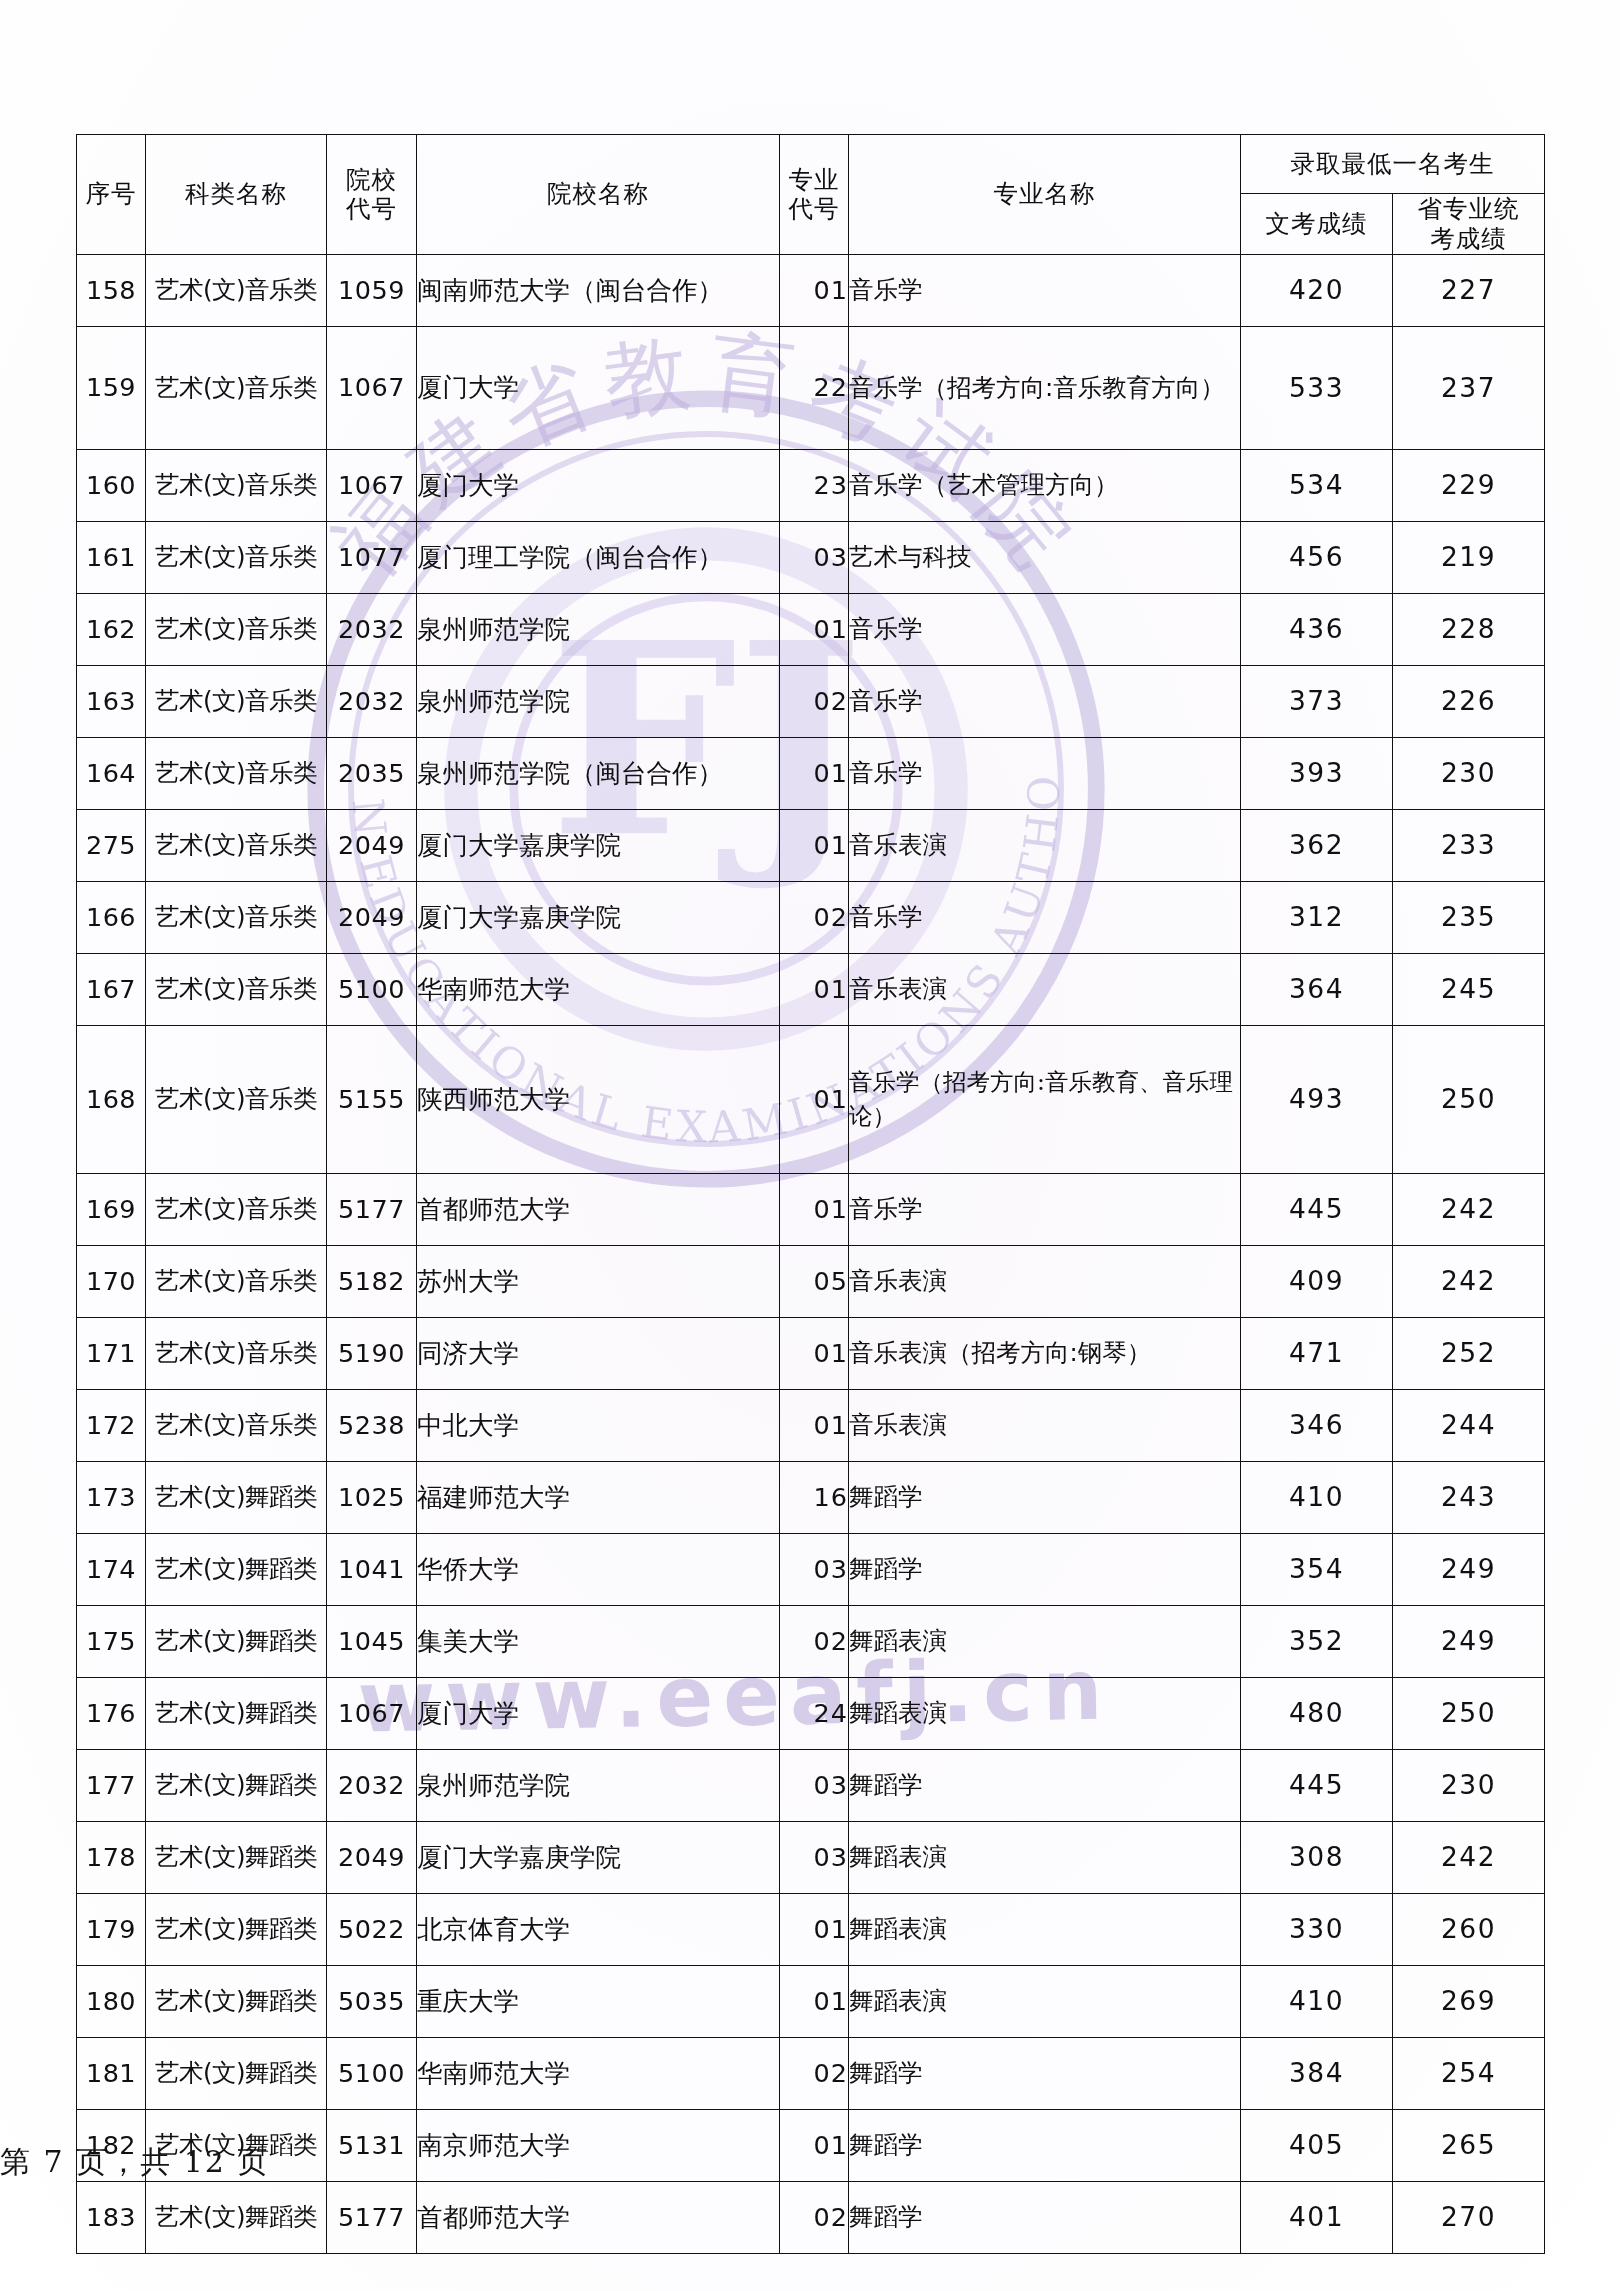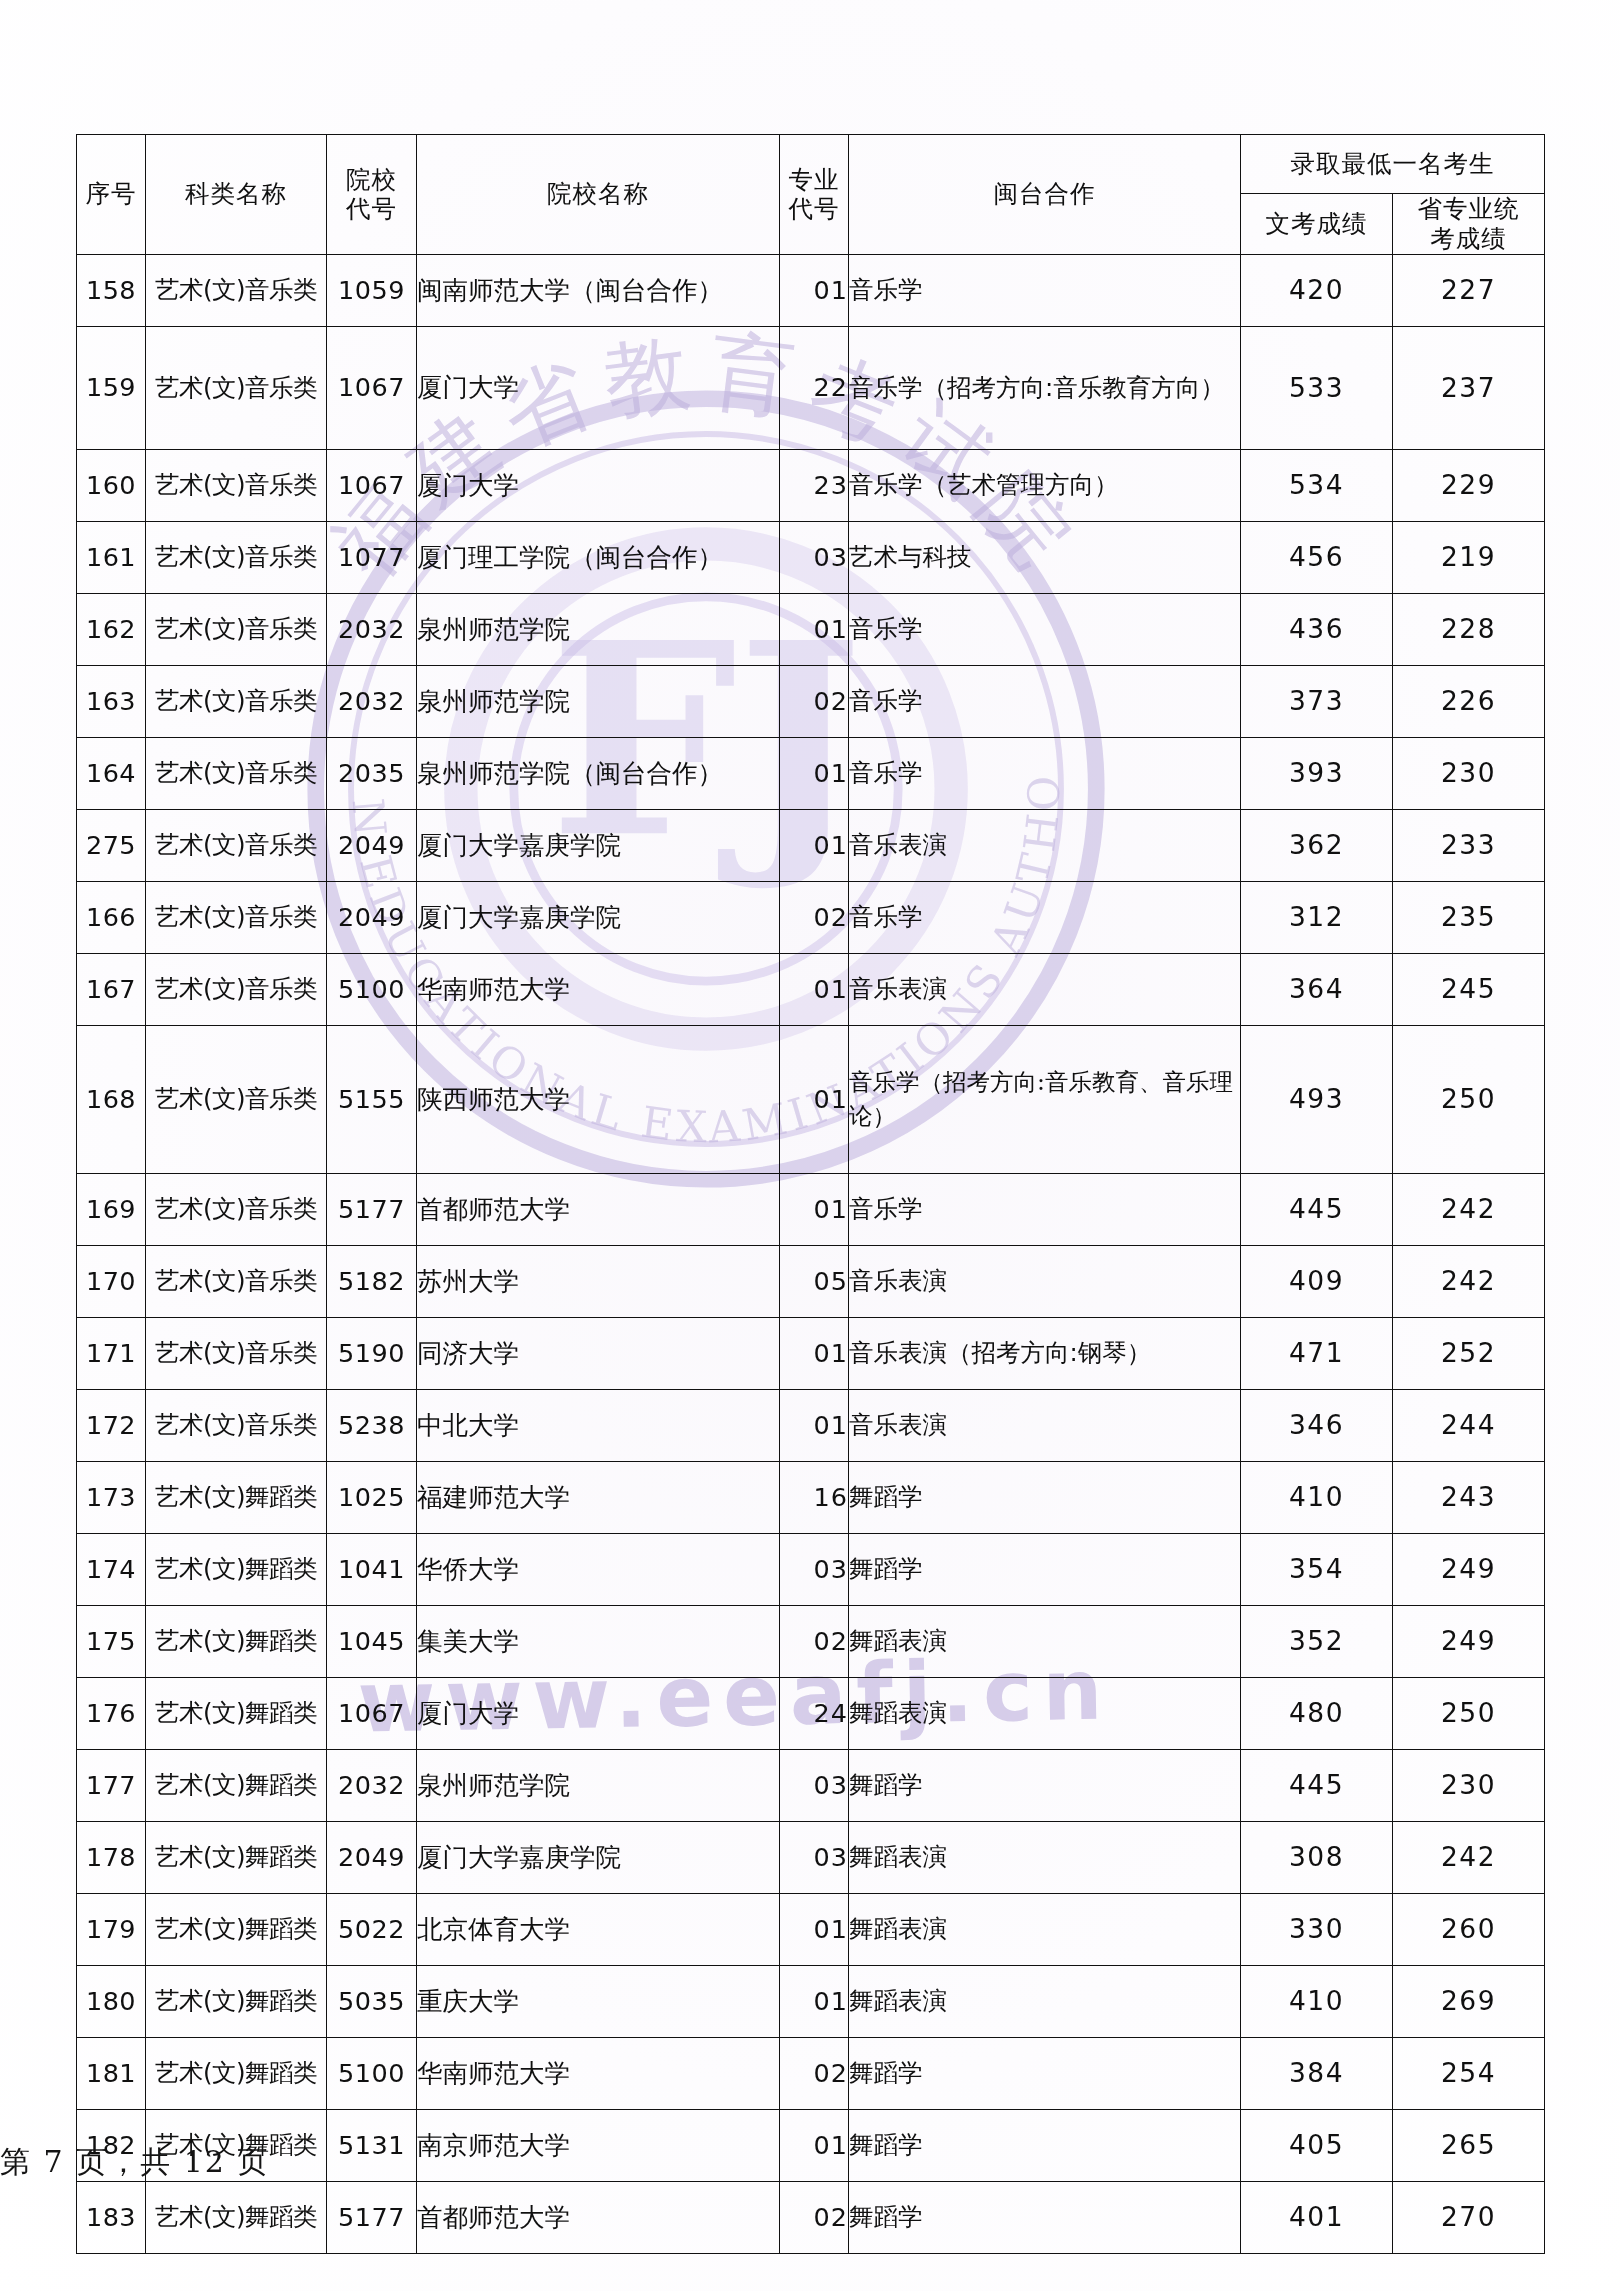--- a/index.html
+++ b/index.html
@@ -211,21 +211,21 @@
           <th class="h-main" rowspan="2">科类名称</th>
           <th class="h-main" rowspan="2">
             <span>院校</span><br>
             <span>代号</span>
           </th>
           <th class="h-main" rowspan="2">院校名称</th>
           <th class="h-main" rowspan="2">
             <span>专业</span><br>
             <span>代号</span>
           </th>
-          <th class="h-main" rowspan="2">闽台合作</th>
+          <th class="h-main" rowspan="2">专业名称</th>
           <th class="h-top" colspan="2">录取最低一名考生</th>
         </tr>
         <tr>
           <th class="h-sub">文考成绩</th>
           <th class="h-sub">
             <span>省专业统</span><br>
             <span>考成绩</span>
           </th>
         </tr>
       </thead>

